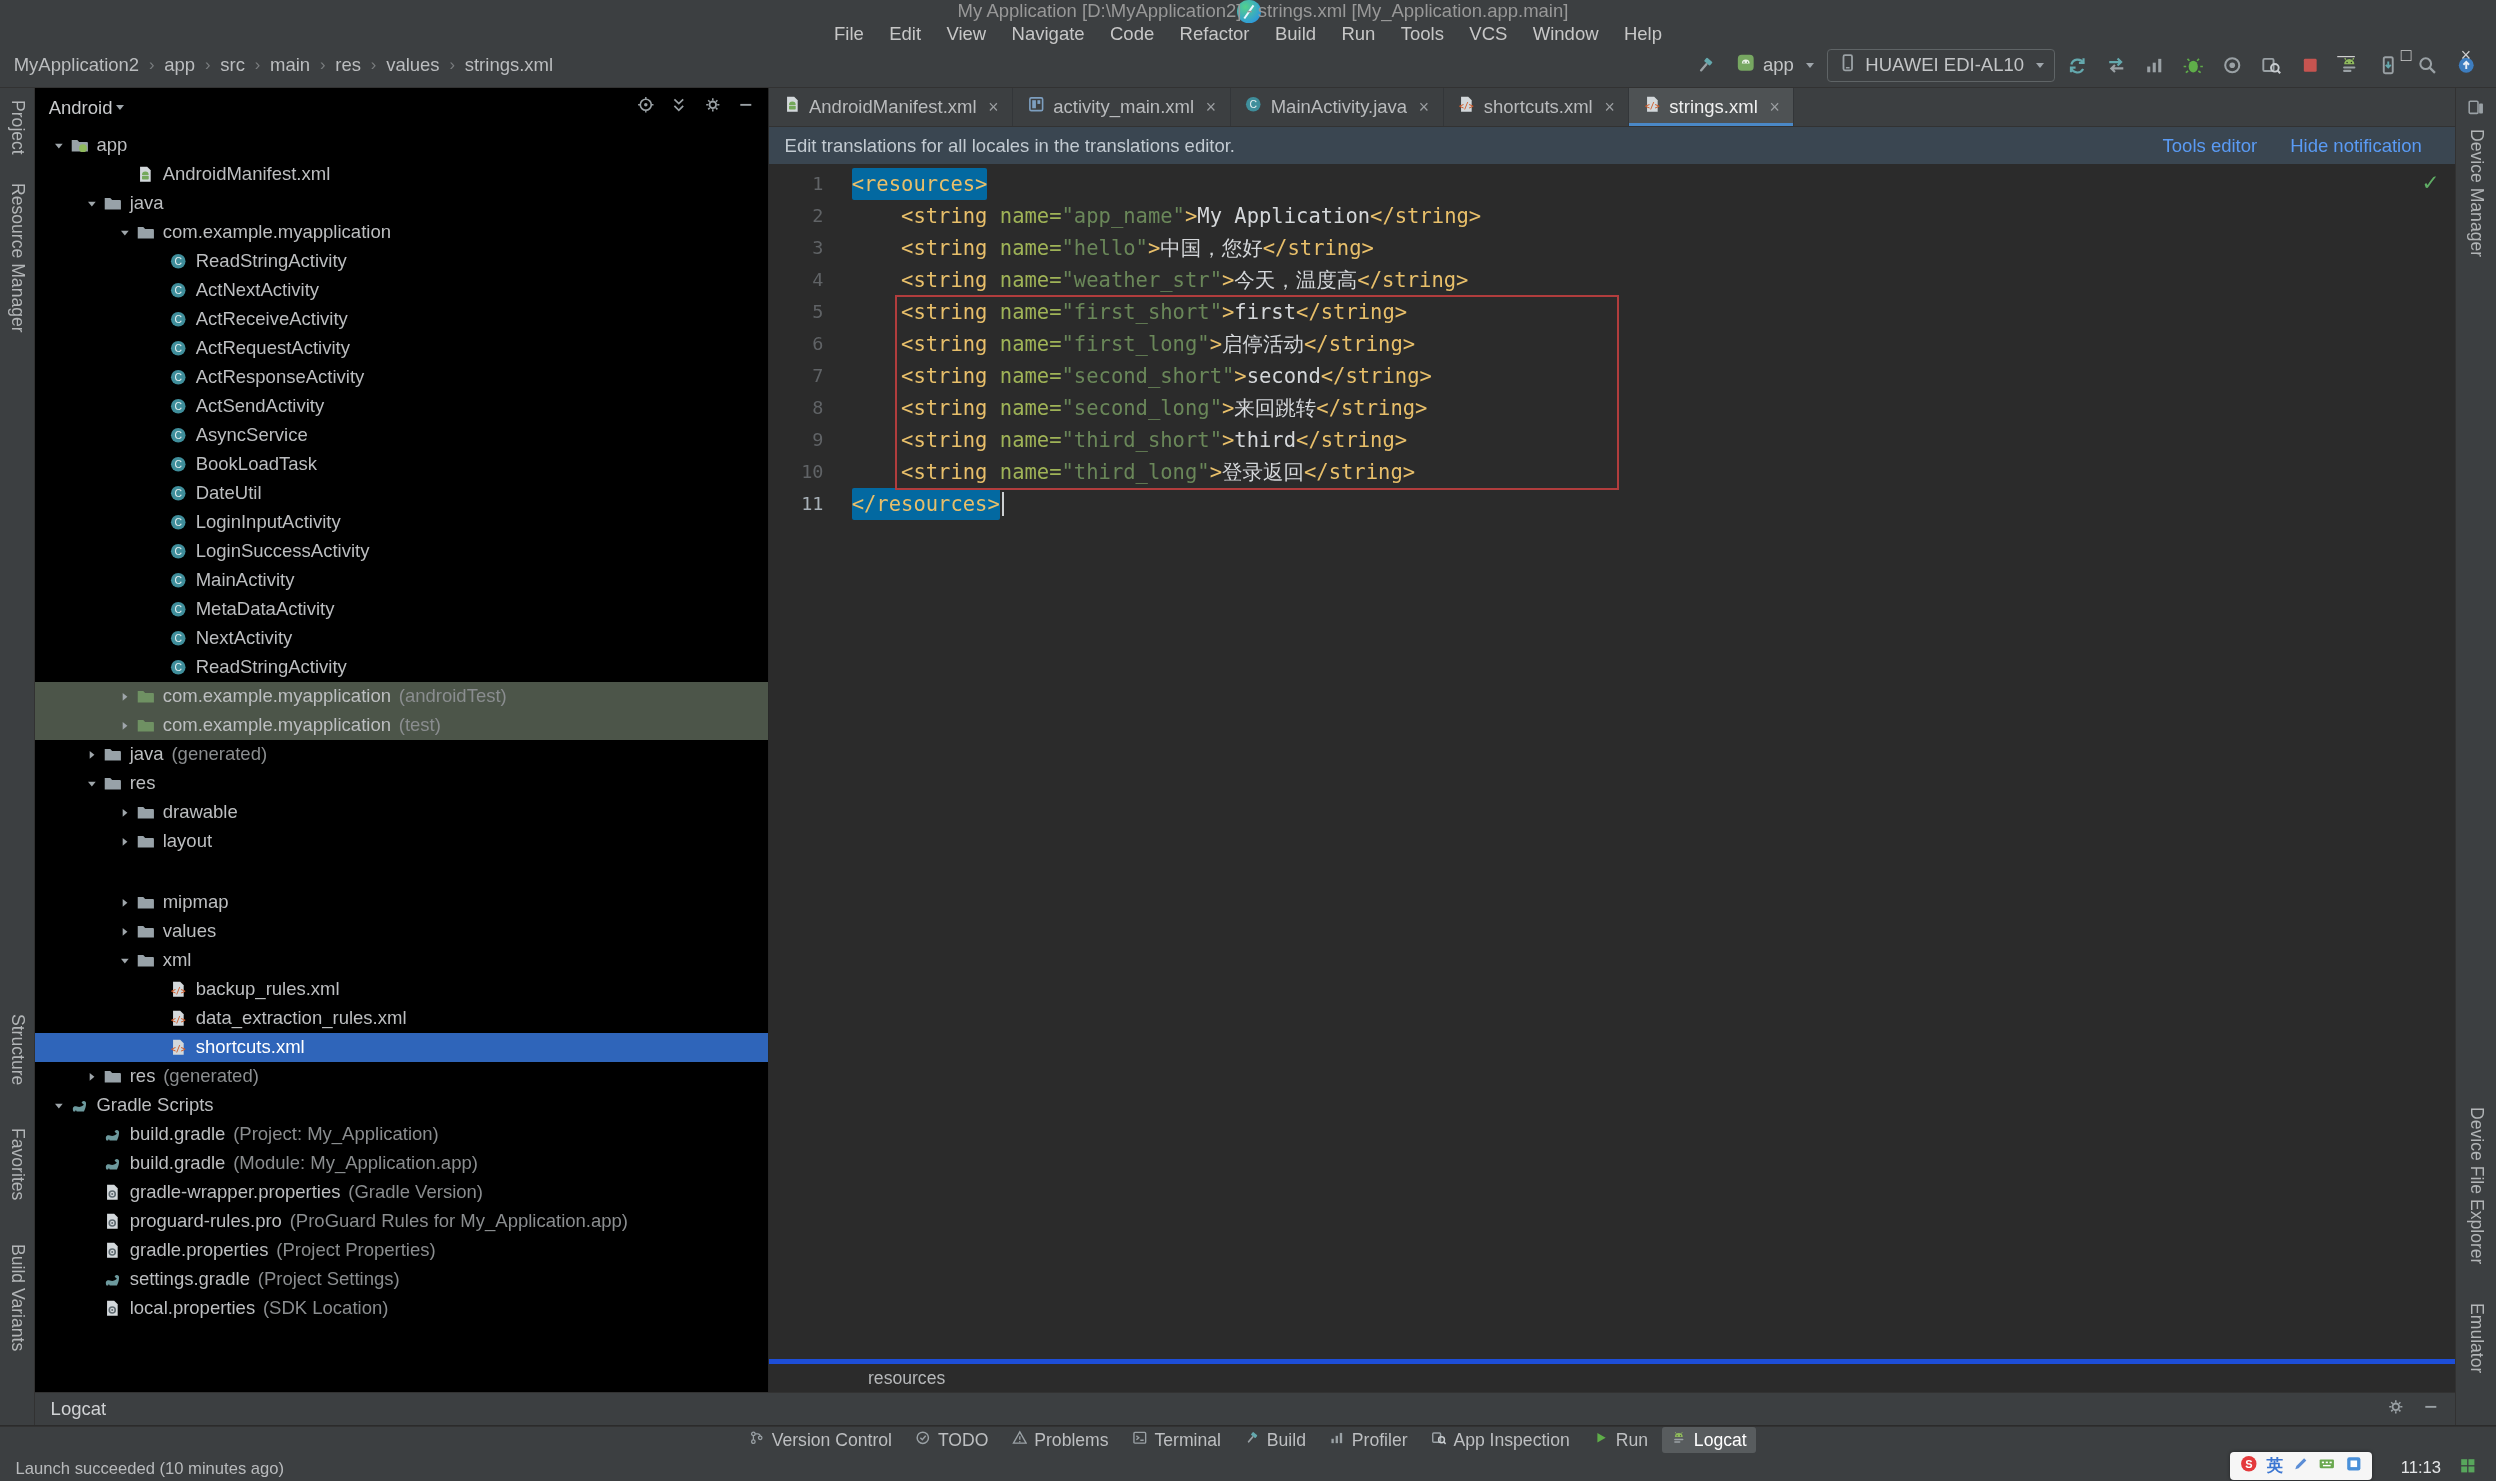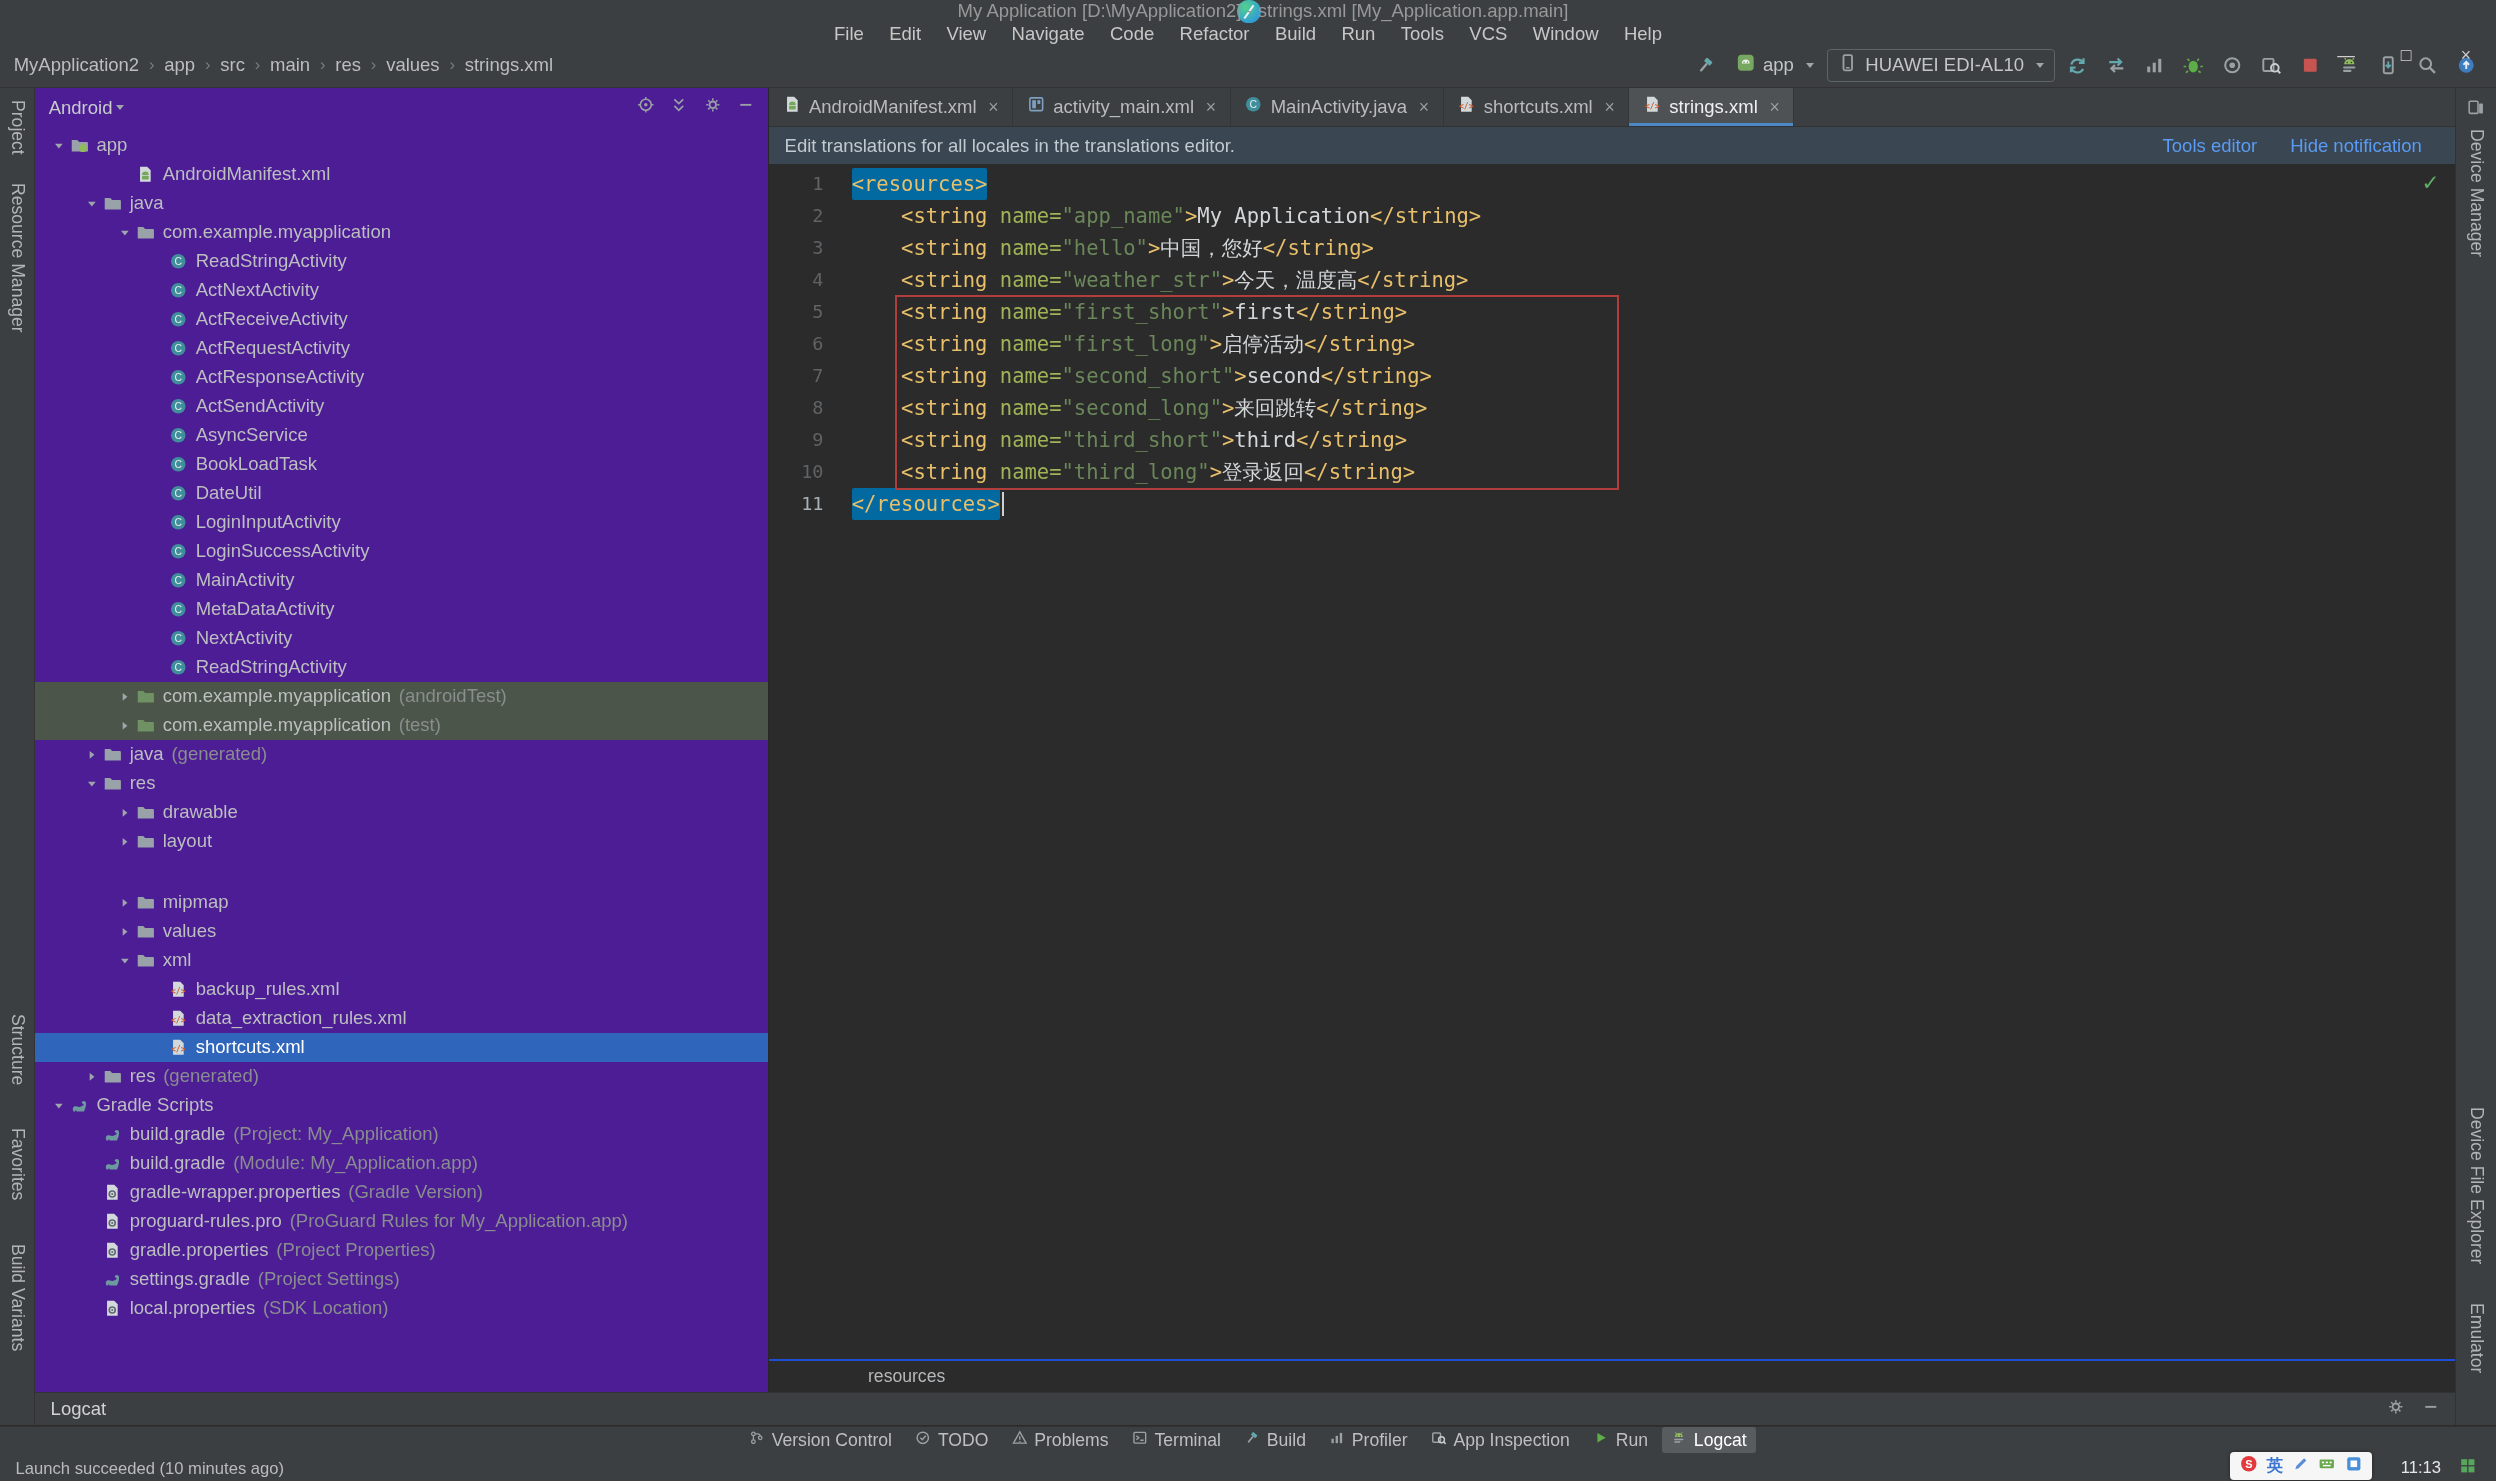--- a/index.html
+++ b/index.html
@@ -27,21 +27,21 @@
   .tb-btn{width:33px;height:29px;display:flex;align-items:center;justify-content:center;border-radius:2.9px;}
   .tb-btn svg{width:20.5px;height:20.5px;}
   .chip svg{width:19.5px;height:19.5px;}
   
   #left-stripe{position:absolute;left:0;top:88px;width:35px;bottom:56px;background:#3c3f41;border-right:1px solid #323232;}
   #right-stripe{position:absolute;right:0;top:88px;width:41px;bottom:56px;background:#3c3f41;border-left:1px solid #323232;}
   .stripe-grp{position:absolute;left:0;width:100%;display:flex;flex-direction:column;align-items:center;gap:29px;}
   .vtext{writing-mode:vertical-rl;font-size:17.6px;color:#b2b5b7;white-space:nowrap;}
   .stripe-grp svg{width:17.6px;height:17.6px;}
   
-  #project-panel{position:absolute;left:35px;top:88px;width:734px;bottom:89px;background:#4c1d95;border-right:1px solid #282828;overflow:hidden;}
+  #project-panel{position:absolute;left:35px;top:88px;width:734px;bottom:89px;background:#000000;border-right:1px solid #282828;overflow:hidden;}
   #panel-header{height:39px;display:flex;align-items:center;padding:0 13.7px;font-size:18.5px;color:#c9cbcd;}
   #panel-header .hdr-icons{margin-left:auto;display:flex;gap:15.6px;align-items:center;}
   .hdr-icons svg{width:17.6px;height:17.6px;}
   #tree{position:absolute;top:39px;left:0;right:0;bottom:0;padding-top:3.9px;}
   .tree-row{height:29px;display:flex;align-items:center;font-size:18.5px;color:#bcbec0;white-space:nowrap;}
   .tree-row .chev{width:23.4px;flex:none;display:flex;justify-content:center;}
   .chev svg{width:13.7px;height:13.7px;}
   .tree-row .ticon{width:19.5px;height:19.5px;margin-right:6.8px;flex:none;display:flex;align-items:center;}
   .ticon svg{width:18.5px;height:18.5px;}
   .tree-row .sub{color:#8a8d8f;margin-left:7.8px;}
@@ -65,21 +65,21 @@
   .fold{width:12.7px;flex:none;}
   .cur .gut{color:#a8b1b8;}
   .tk-tag{color:#e8bf6a;}
   .tk-attr{color:#9fb357;}
   .tk-val{color:#6a8759;}
   .tk-txt{color:#d4d7da;}
   .tk-taghl{color:#e8bf6a;background:#0369a1;border-radius:2px;padding:0 0;}
   .caret{width:2px;height:23.4px;background:#cdd0d2;align-self:center;margin-left:2px;}
   #paste-box{position:absolute;left:126px;top:131px;width:724px;height:195px;border:2px solid #b13d3d;pointer-events:none;}
   #inspect-ok{position:absolute;top:82px;right:15.6px;color:#5fad65;font-size:21.5px;}
-  #ed-breadcrumb{position:absolute;left:0;right:0;bottom:0;height:33px;border-top:2px solid #1d4ed8;display:flex;
+  #ed-breadcrumb{position:absolute;left:0;right:0;bottom:0;height:33px;border-top:5px solid #1d4ed8;display:flex;
     align-items:center;padding-left:99px;font-size:17.6px;color:#b6b8ba;background:#2b2b2b;}
   
   #logcat-hdr{position:absolute;left:35px;right:41px;bottom:56px;height:33px;background:#3c3f41;border-top:1px solid #323232;
     display:flex;align-items:center;padding:0 15.6px;font-size:18.5px;color:#d0d2d4;z-index:3;}
   #logcat-hdr .hdr-icons{margin-left:auto;display:flex;gap:17.6px;}
   #bottom-bar{position:absolute;left:0;right:0;bottom:23.4px;height:32px;background:#3c3f41;border-top:1px solid #323232;
     display:flex;align-items:center;padding:0 9.8px;font-size:17.6px;color:#bdbfc1;z-index:3;flex-direction:column;}
   #bb-left{display:flex;align-items:center;gap:3.9px;}
   .bb-item{display:flex;align-items:center;gap:6.8px;padding:2.9px 9.8px;border-radius:2.9px;}
   .bb-item.active{background:#585c5e;color:#fff;}

